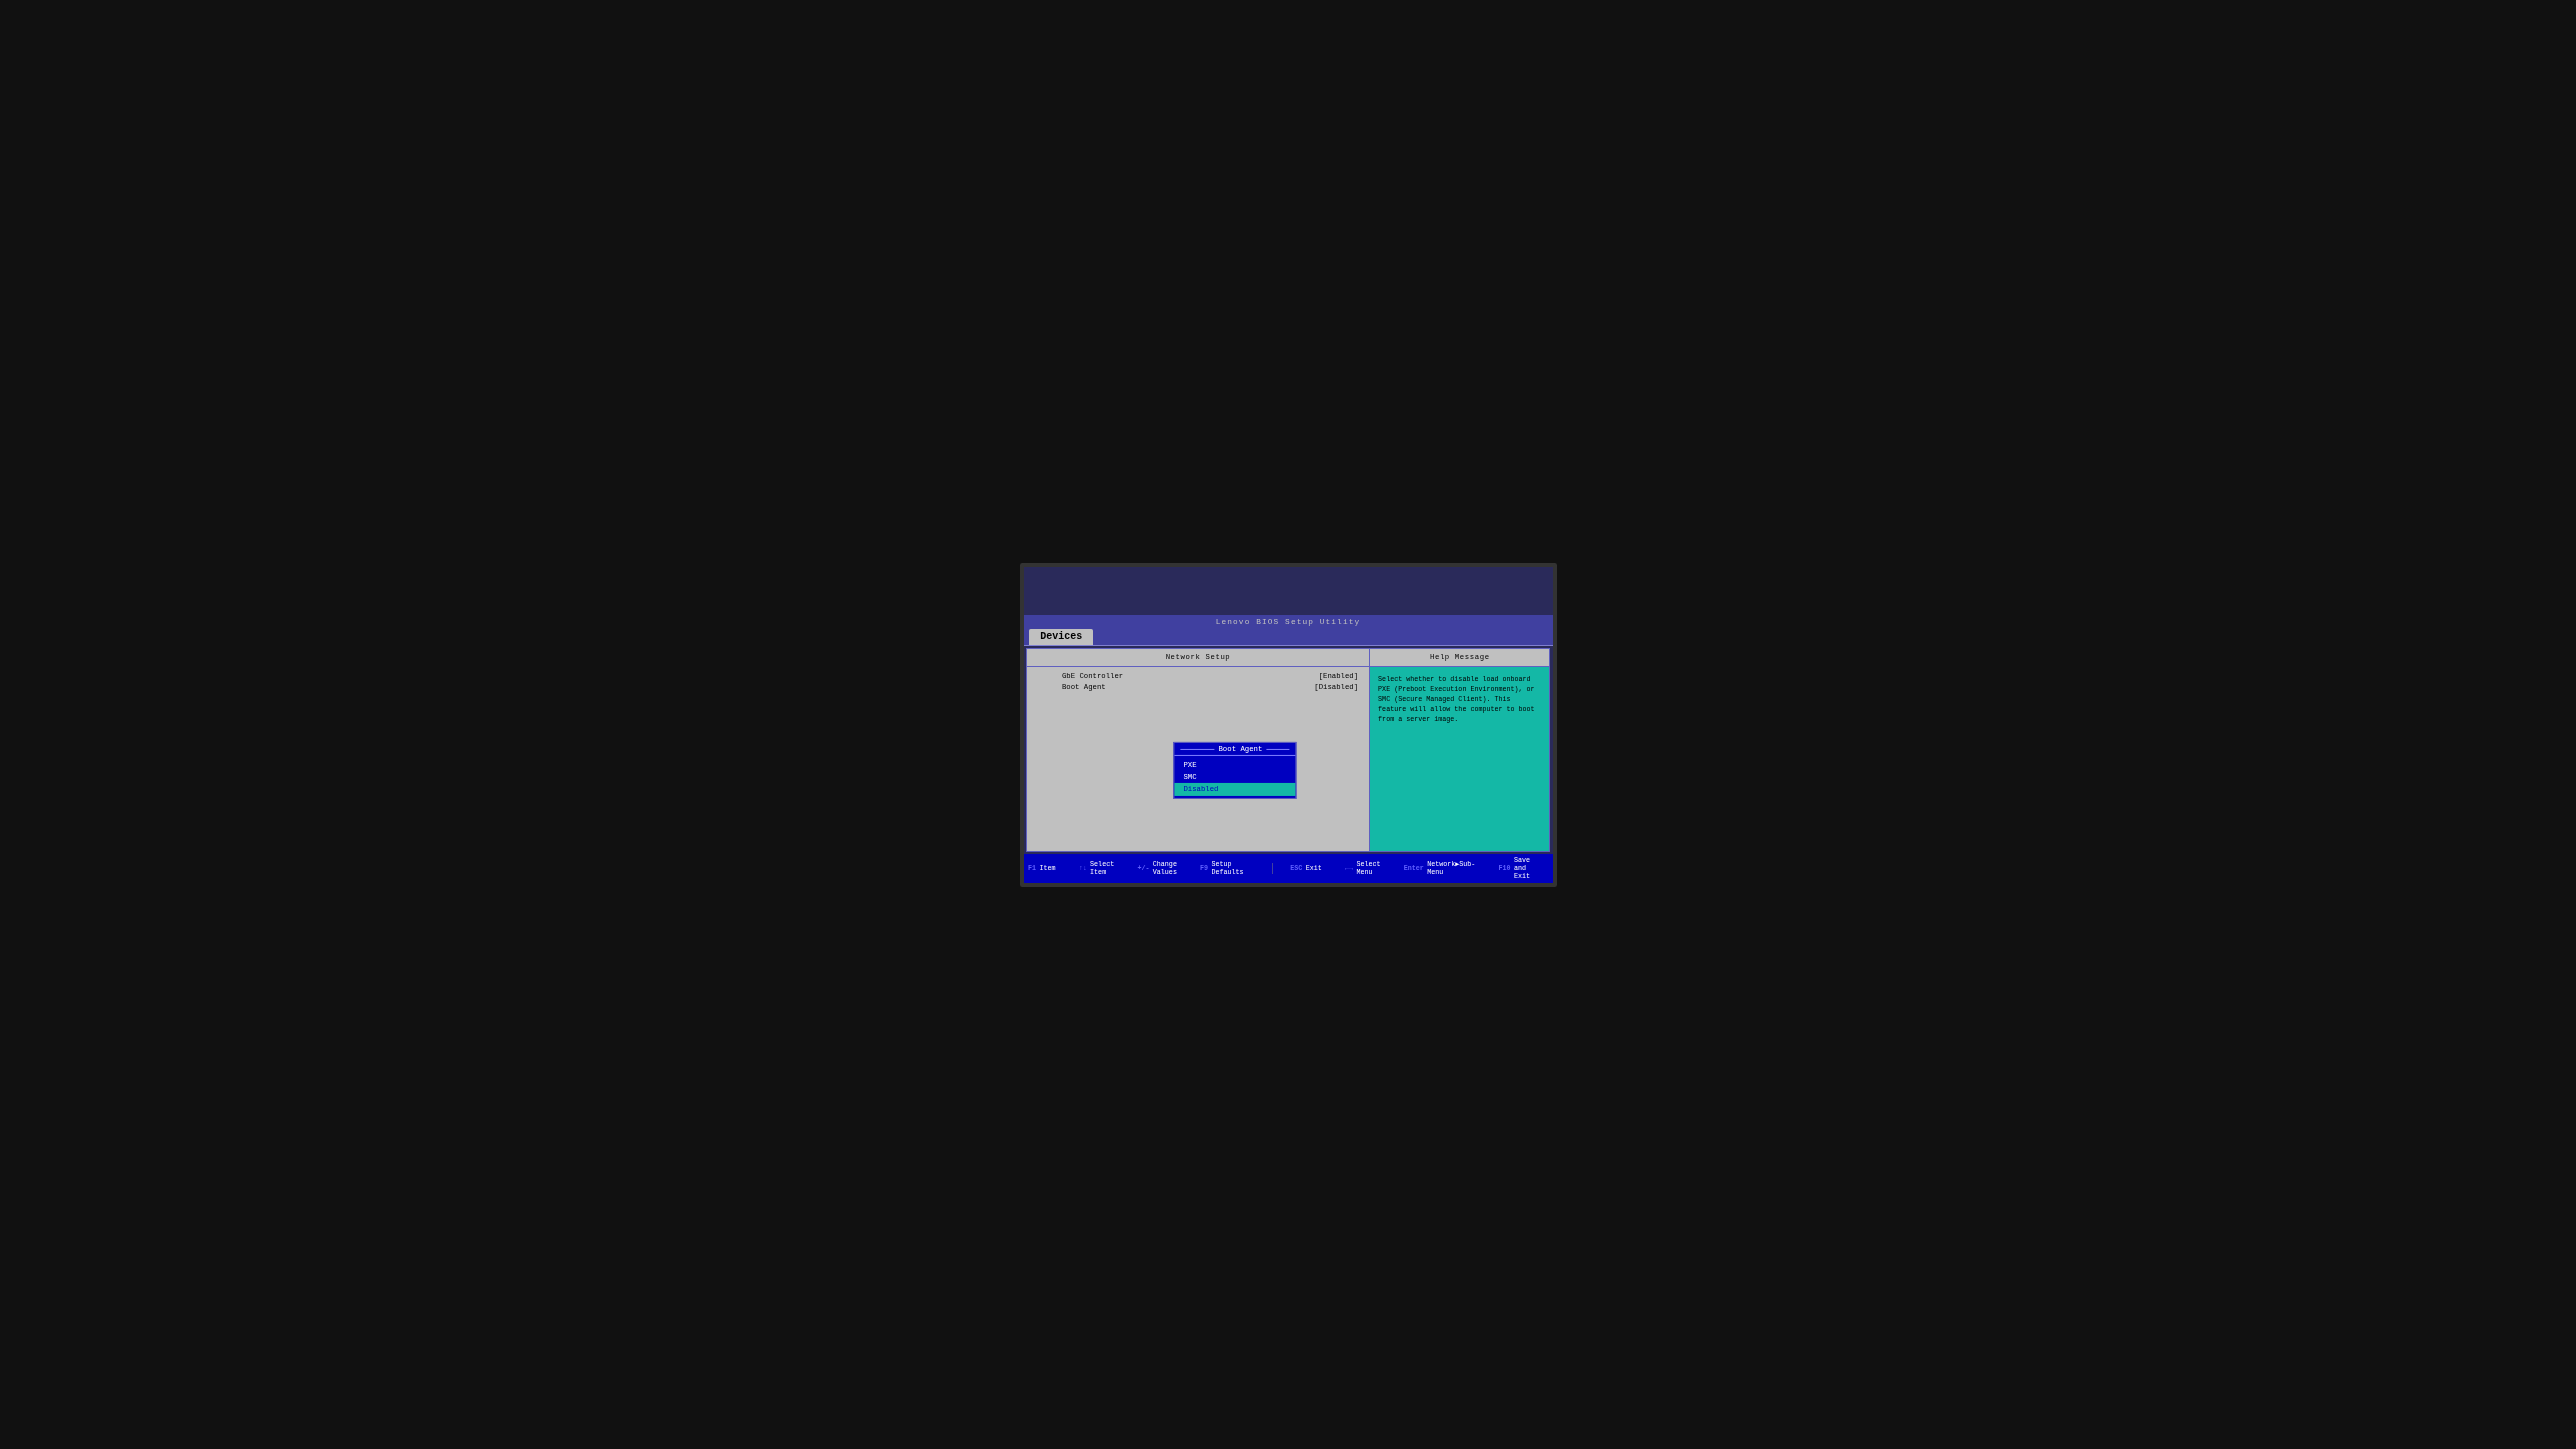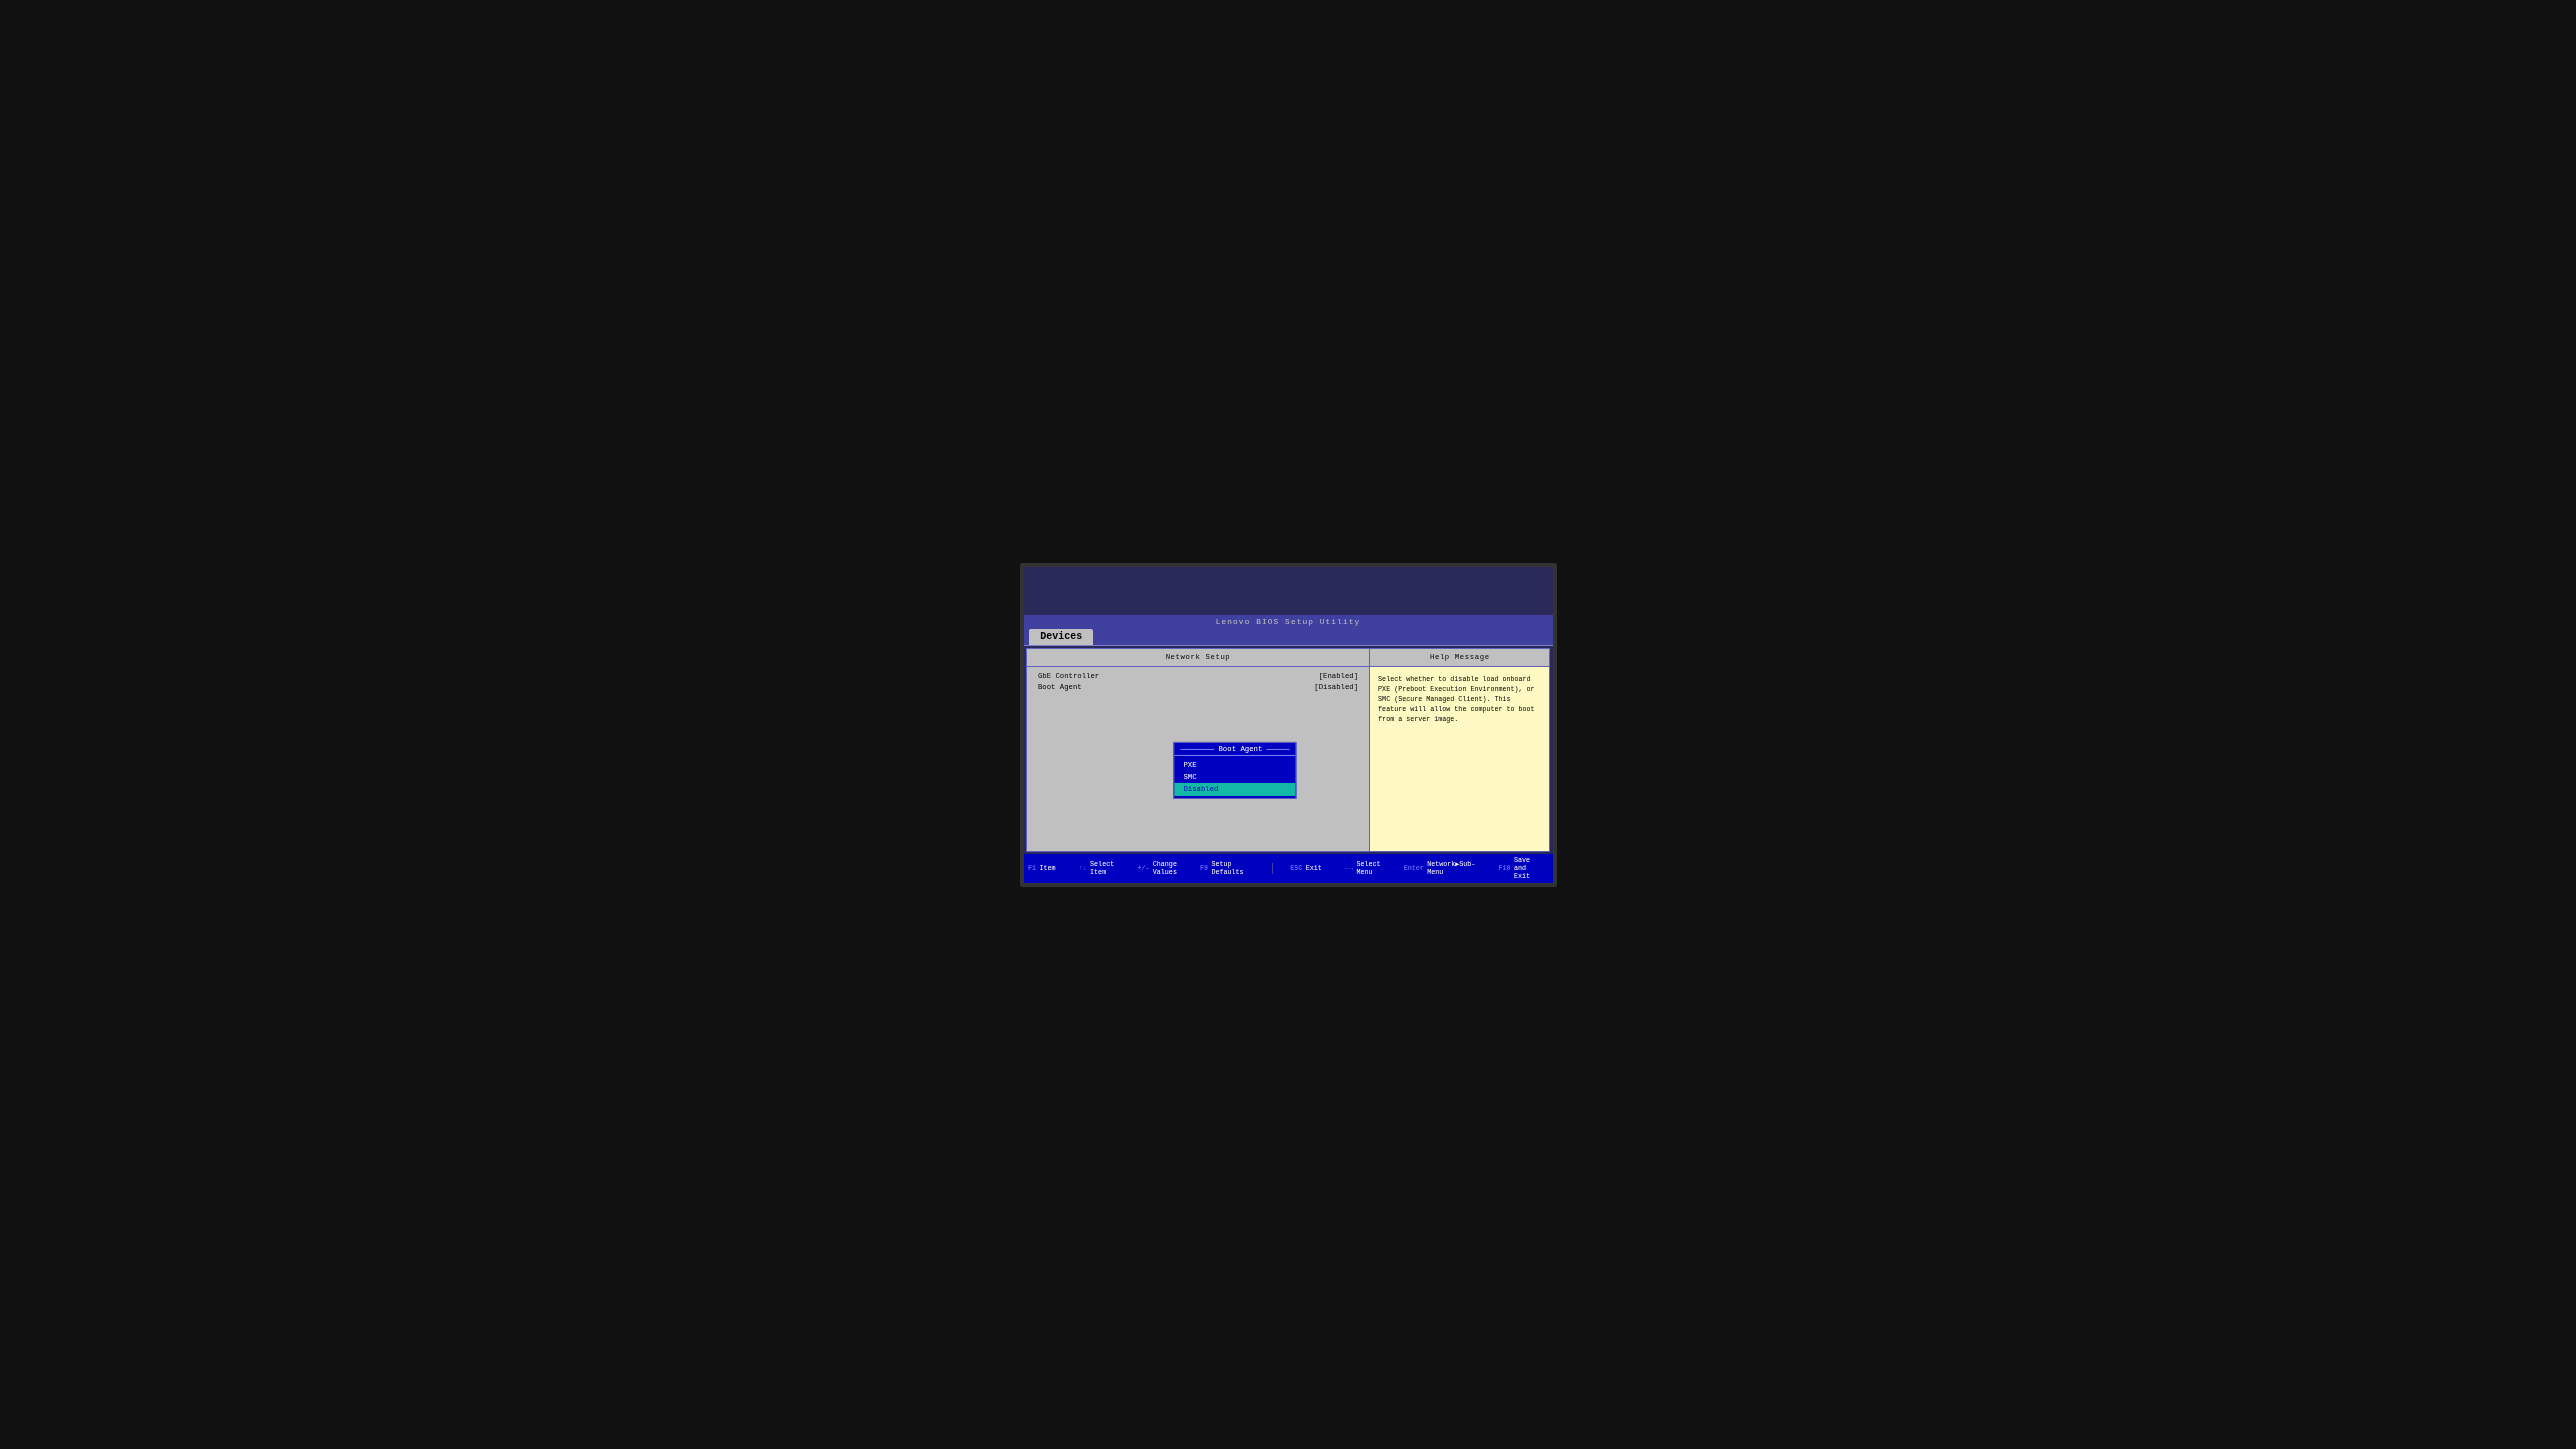--- a/index.html
+++ b/index.html
@@ -100,30 +100,31 @@
       display: flex;
       justify-content: space-between;
       margin-bottom: 2.2px;
       font-size: 7.3px;
       color: #000;
     }
 
     .setting-label {
       color: #000;
       font-family: 'Courier New', Courier, monospace;
+      margin-left: 24px;
     }
 
     .setting-value {
       color: #000;
       font-family: 'Courier New', Courier, monospace;
     }
 
     .right-panel {
       width: 179px;
-      background: #fef9c3;
+      background: #14b8a6;
       display: flex;
       flex-direction: column;
     }
 
     .help-header {
       background: #c0c0c0;
       color: #000;
       text-align: center;
       padding: 4.5px 0;
       font-size: 7.3px;

